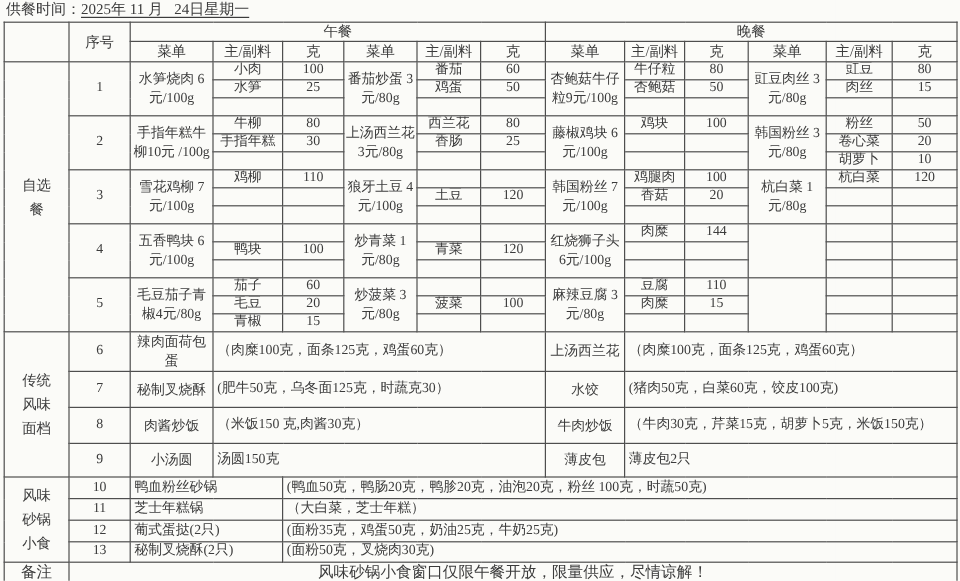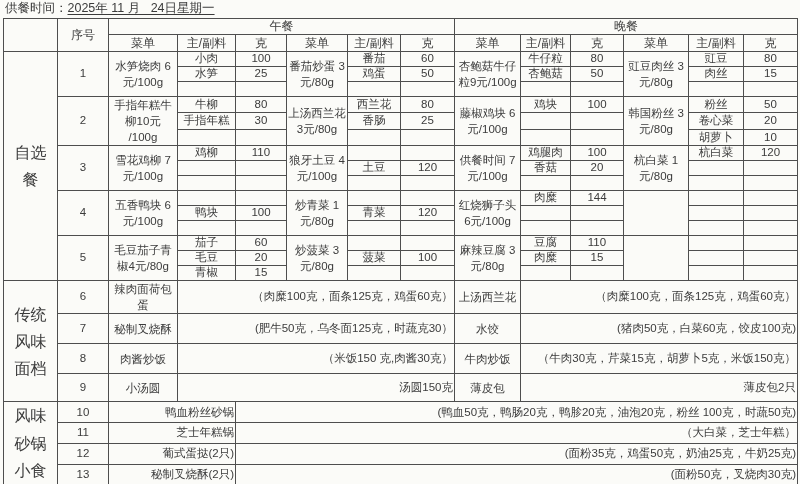--- a/index.html
+++ b/index.html
@@ -1,25 +1,25 @@
 <!DOCTYPE html>
 <html><head>
 <meta charset="utf-8">
 <style>
   *{box-sizing:border-box;margin:0;padding:0}
   html,body{width:800px;height:484px;overflow:hidden;background:#fbfbf8}
-  .page{width:696px;height:484px;font-family:Liberation Sans, sans-serif;color:#3b3b3b;background:#fbfbf8}
+  .page{width:696px;height:484px;font-family:Liberation Serif, serif;color:#3b3b3b;background:#fbfbf8}
   .titlebar{height:18px;line-height:17px;padding-left:5px;font-size:12.5px;white-space:pre}
   .titlebar .date{text-decoration:underline;text-underline-offset:2px;white-space:pre}
   table{border-collapse:collapse;table-layout:fixed;width:794px;margin-left:3px}
   td{border:1px solid #4e4e4e;padding:0 1px;text-align:center;font-size:11.5px;line-height:1.2;overflow:hidden;vertical-align:middle;word-break:break-word}
   .hd{font-size:12px}
   .dish{line-height:1.4;font-size:11.5px}
-  .left{text-align:right;padding-left:3px}
-  .vlabel span{display:inline-block;width:2.1em;line-height:1.7;font-size:16px;word-break:break-all}
+  .left{text-align:left;padding-left:3px}
+  .vlabel span{display:inline-block;width:2.1em;line-height:1.7;font-size:12px;word-break:break-all}
   .remark{font-size:13px}
 </style>
 </head>
 <body>
 
 <div class="page">
   <div class="titlebar"><span>供餐时间：</span><span class="date">2025年 11 月   24日星期一</span></div>
 
   <table>
     <colgroup>
@@ -135,21 +135,21 @@
     </tr>
 
     <tr style="height:15px">
       <td rowspan="3">3</td>
       <td rowspan="3" class="dish">雪花鸡柳 7元/100g</td>
       <td>鸡柳</td>
       <td>110</td>
       <td rowspan="3" class="dish">狼牙土豆 4元/100g</td>
       <td></td>
       <td></td>
-      <td rowspan="3" class="dish">供餐时间 7元/100g</td>
+      <td rowspan="3" class="dish">韩国粉丝 7元/100g</td>
       <td>鸡腿肉</td>
       <td>100</td>
       <td rowspan="3" class="dish">杭白菜 1元/80g</td>
       <td>杭白菜</td>
       <td>120</td>
     </tr>
     <tr style="height:15px">
       <td></td>
       <td></td>
       <td>土豆</td>

